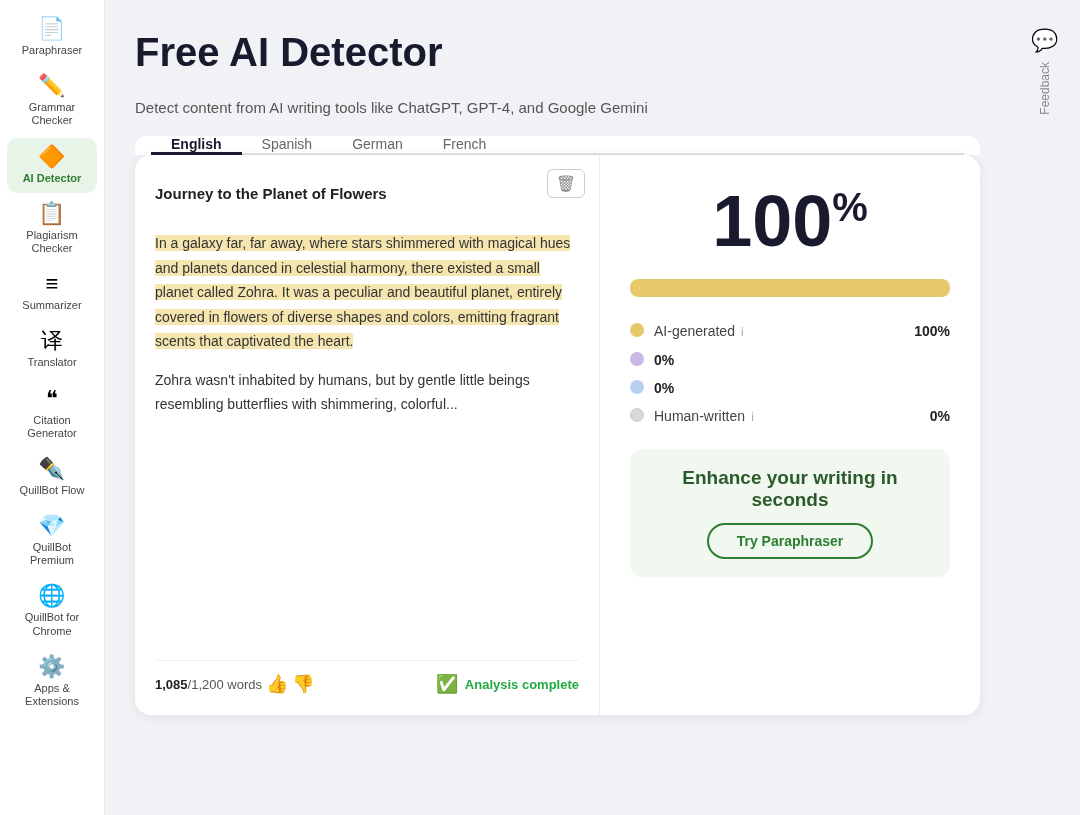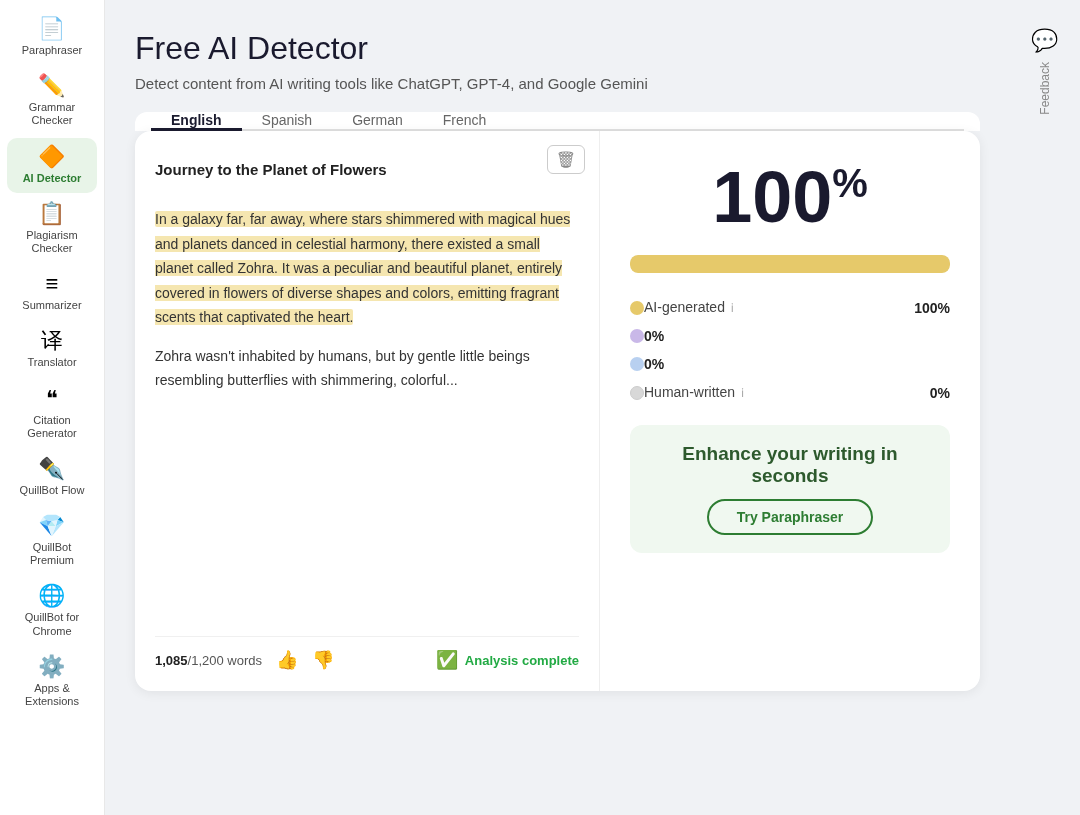--- a/index.html
+++ b/index.html
@@ -35,21 +35,21 @@
     .sidebar-item.active .label { color: #2d7d32; font-weight: 700; }
 
     
     .main {
       flex: 1;
       padding: 30px 30px 20px 30px;
       overflow-y: auto;
       background: #f0f2f5;
     }
 
-    .page-title { font-size: 32px; font-weight: 400; color: #1a1a2e; margin-bottom: 8px; }
+    .page-title { font-size: 40px; font-weight: 700; color: #1a1a2e; margin-bottom: 24px; }
     .page-subtitle { font-size: 15px; color: #555; margin-bottom: 20px; }
 
     
     .tabs { display: flex; gap: 0; border-bottom: 2px solid #e0e0e0; margin-bottom: 0; }
     .tab {
       padding: 0 20px;
       font-size: 14px;
       cursor: pointer;
       color: #666;
       border-bottom: 3px solid transparent;
@@ -113,21 +113,21 @@
       font-size: 14px;
       line-height: 1.75;
       color: #333;
       margin-top: 14px;
     }
 
     
     .word-count-bar {
       display: flex;
       align-items: center;
-      gap: 14px;
+      gap: 4px;
       padding-top: 12px;
       border-top: 1px solid #f0f0f0;
       margin-top: 10px;
     }
     .word-count { font-size: 13px; color: #555; }
     .word-count strong { color: #222; }
     .thumb-btn { background: none; border: none; cursor: pointer; font-size: 18px; color: #888; }
     .analysis-status { display: flex; align-items: center; gap: 6px; font-size: 13px; color: #22aa44; font-weight: 600; margin-left: auto; }
     .check-circle { color: #22aa44; font-size: 18px; }
 
@@ -157,21 +157,21 @@
       margin: 6px 0;
       overflow: hidden;
     }
     .progress-bar-inner {
       background: #e6c96a;
       height: 100%;
       border-radius: 8px;
     }
 
     .breakdown { display: flex; flex-direction: column; gap: 12px; margin-top: 4px; }
-    .breakdown-row { display: flex; align-items: center; }
+    .breakdown-row { display: flex; gap: 10px; }
     .dot { width: 14px; height: 14px; border-radius: 50%; flex-shrink: 0; }
     .dot-yellow { background: #e6c96a; }
     .dot-purple { background: #c9b8e8; }
     .dot-blue { background: #b8d0f0; }
     .dot-gray { background: #d8d8d8; border: 1px solid #ccc; }
     .breakdown-label { flex: 1; font-size: 14px; color: #444; }
     .breakdown-info { font-size: 12px; color: #aaa; margin-left: 2px; }
     .breakdown-pct { font-size: 14px; font-weight: 600; color: #222; }
 
     

